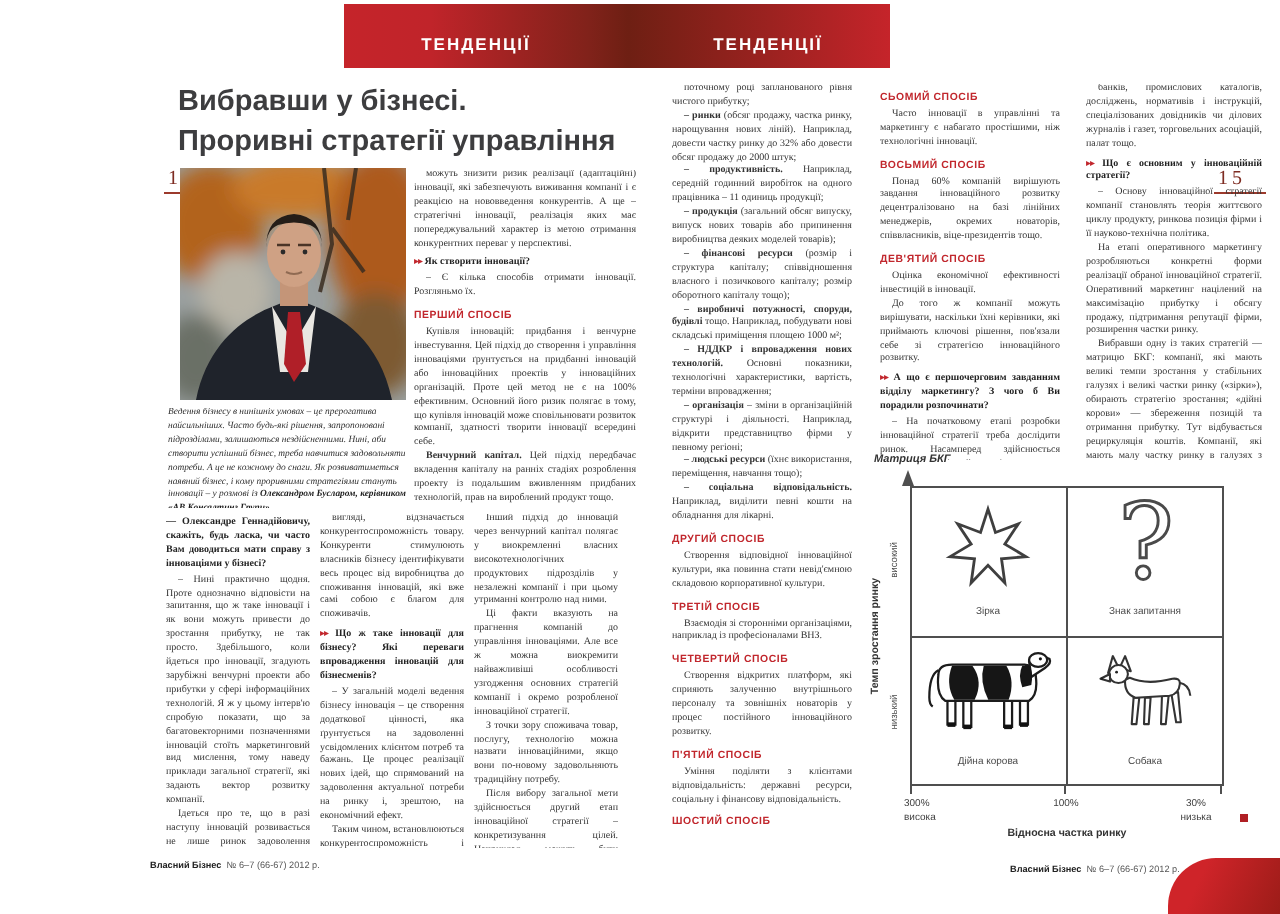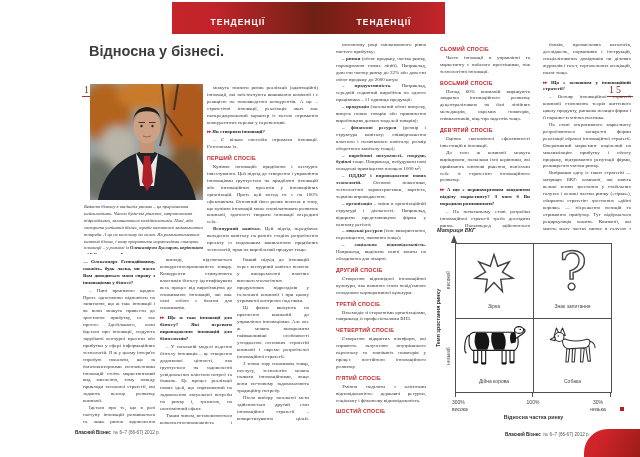--- a/index.html
+++ b/index.html
@@ -82,21 +82,22 @@
 
   <div class="band">
     <span class="band-label l">ТЕНДЕНЦІЇ</span>
     <span class="band-label r">ТЕНДЕНЦІЇ</span>
   </div>
 
   <span class="pageno left">14</span>
   <span class="pageno right">15</span>
 
   <div class="title">
-    <div>Відносна у бізнесі.</div>
+    <div>Вибравши у бізнесі.</div>
+    <div>Проривні стратегії управління</div>
   </div>
 
   <div class="photo">
     <svg width="113" height="116" viewBox="0 0 113 116">
       <defs>
           <filter id="bl" x="-30%" y="-30%" width="160%" height="160%">
             <feGaussianBlur stdDeviation="5"></feGaussianBlur>
           </filter>
         </defs>
       <rect width="113" height="116" fill="#9aa0a0"></rect>

